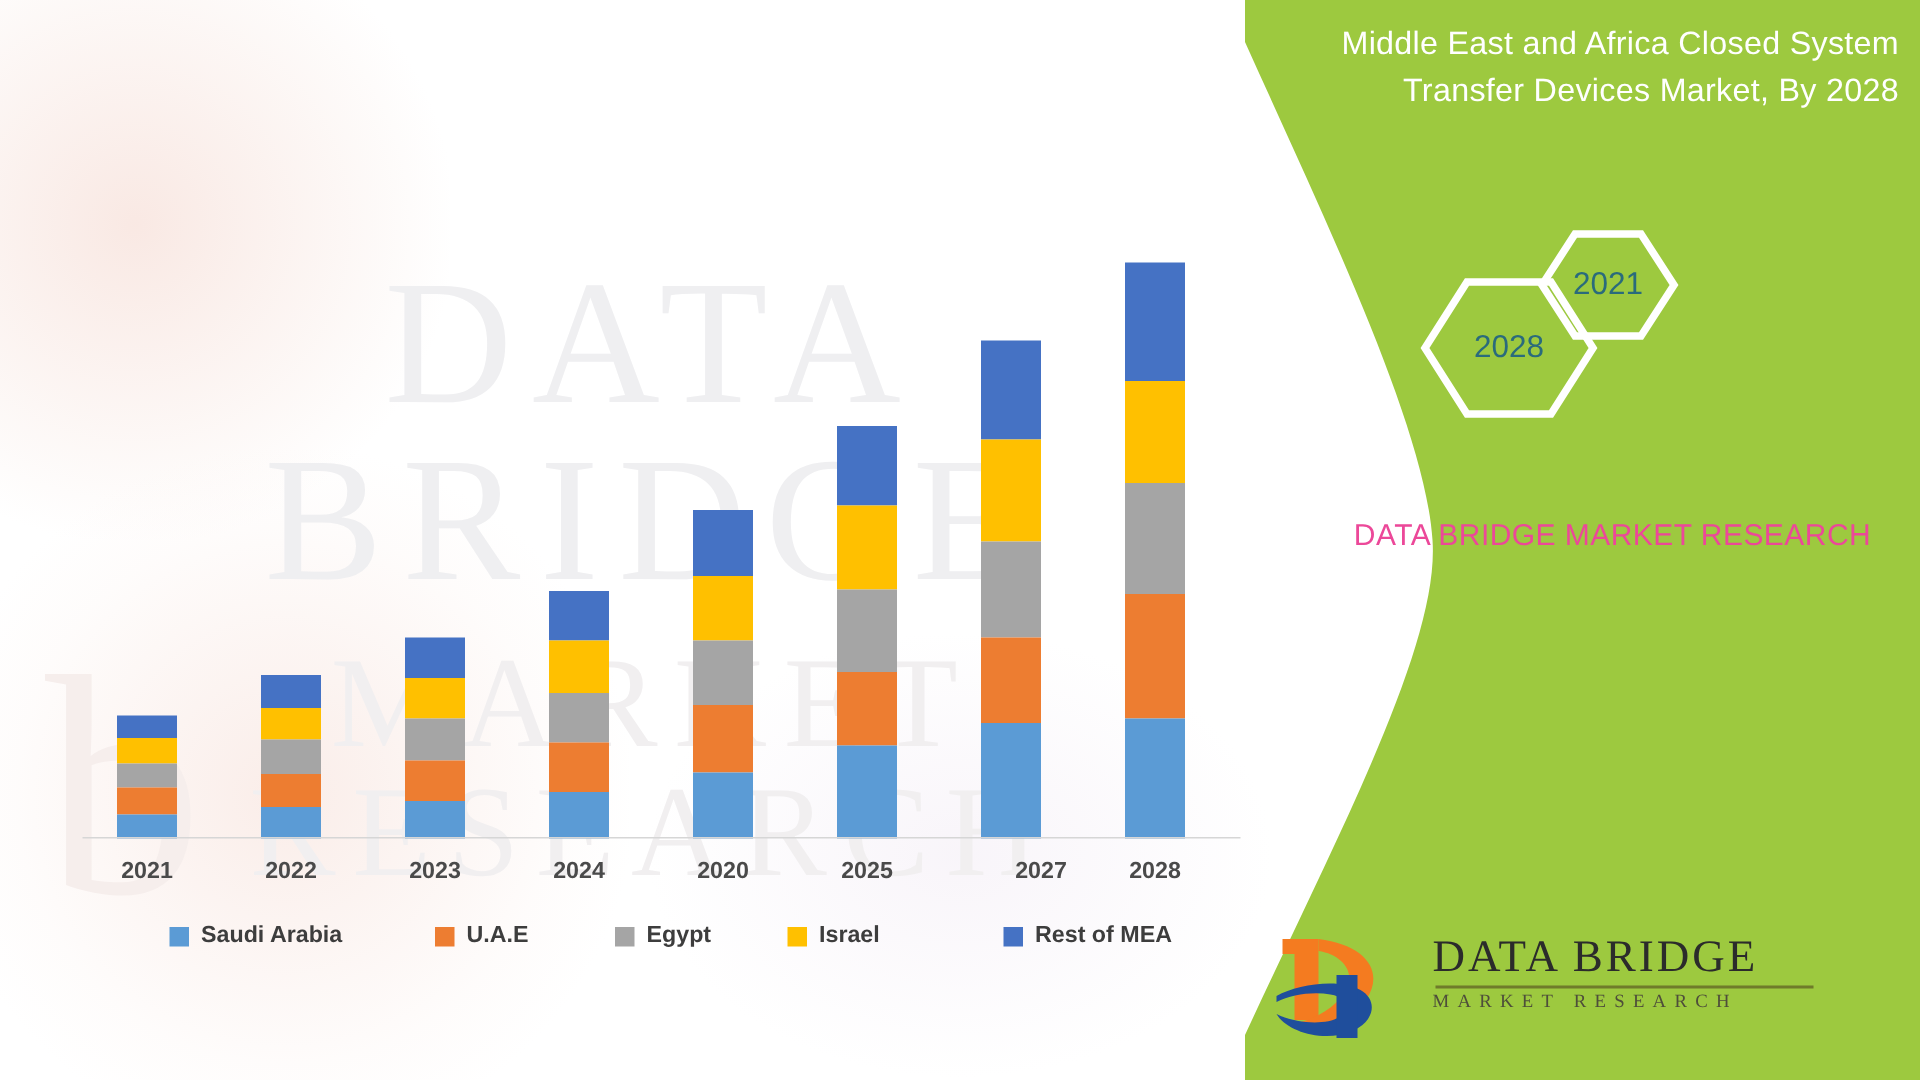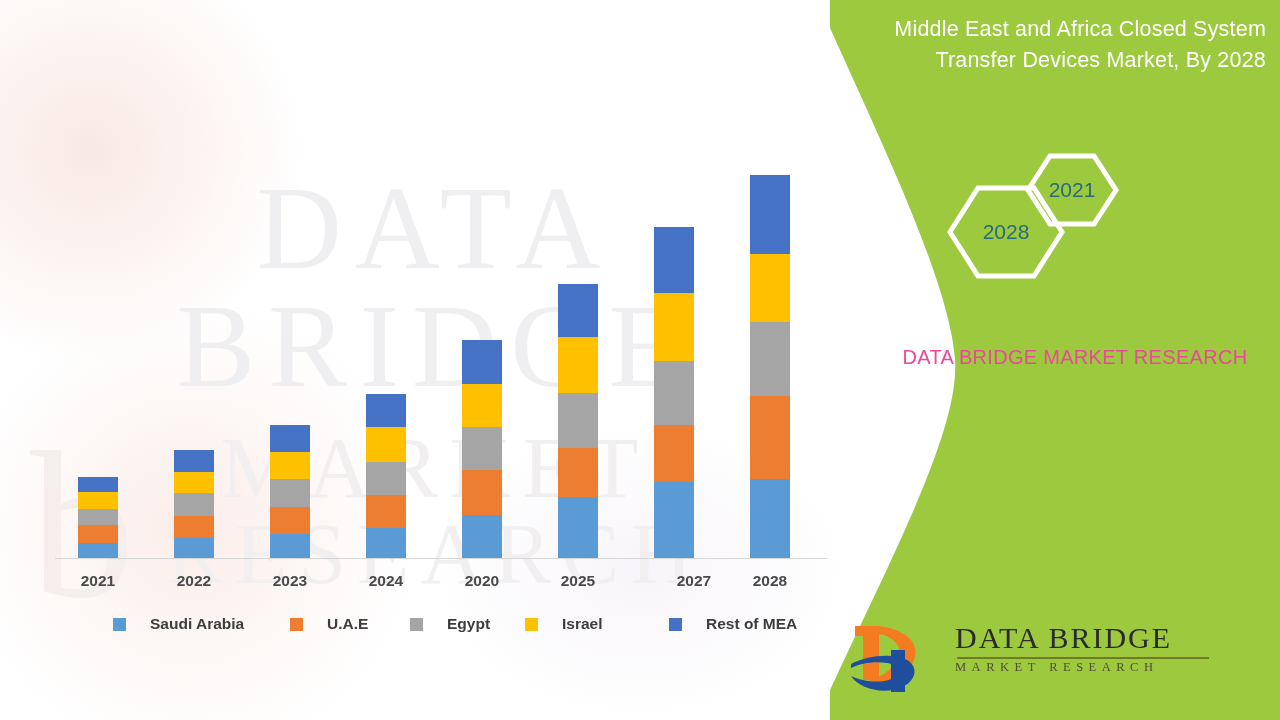--- a/index.html
+++ b/index.html
@@ -73,21 +73,21 @@
   .xlabel {
     position: absolute; width: 70px; text-align: center;
     font-size: 15.5px; color: #4a4a4a; font-weight: bold; top: 0;
   }
 
   
   .legend {
     position: absolute; left: 55px; top: 615px; width: 772px; height: 26px;
   }
   .legend-item {
-    position: absolute; display: flex; align-items: center; gap: 24px;
+    position: absolute; display: flex; align-items: center; gap: 8px;
     font-size: 15.5px; color: #3d3d3d; font-weight: bold; white-space: nowrap;
   }
   .swatch { width: 13px; height: 13px; flex: 0 0 13px; }
 
   
   .panel {
     position: absolute; right: 0; top: 0; width: 450px; height: 720px;
     overflow: hidden;
   }
   .panel svg { position: absolute; left: 0; top: 0; }

